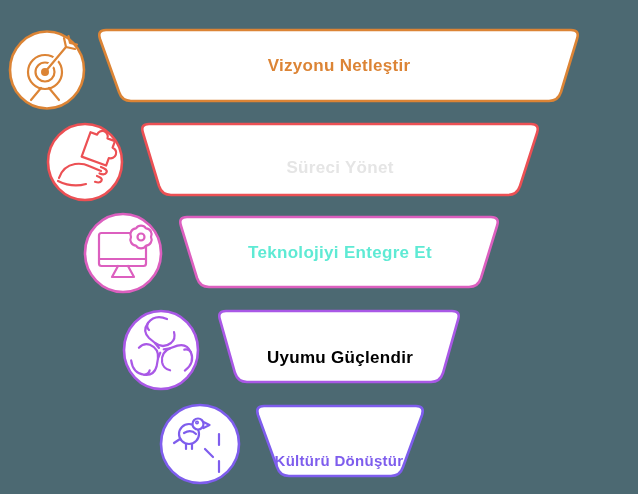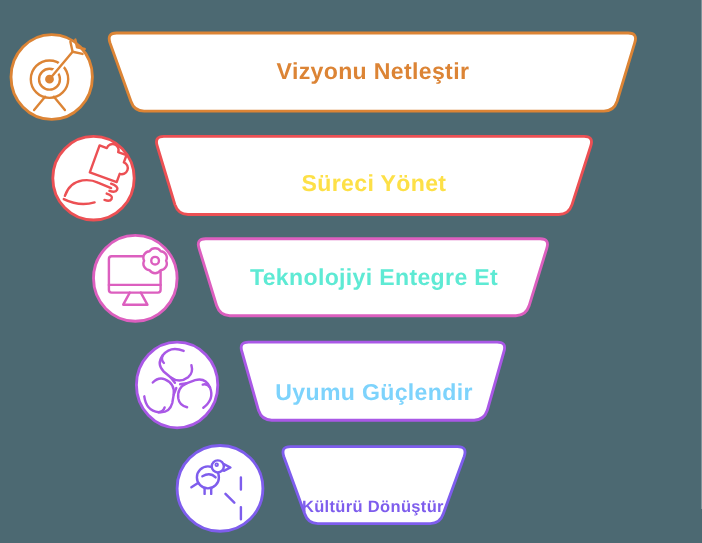--- a/index.html
+++ b/index.html
@@ -1,21 +1,21 @@
 <!DOCTYPE html>
 <html><head>
 <meta charset="utf-8">
 <style>
   html,body{margin:0;padding:0;}
   body{font-family:"Liberation Sans",sans-serif;}
   .stage{position:relative;width:638px;height:494px;overflow:hidden;}
   .stage svg{position:absolute;left:0;top:0;display:block;}
   .label{
     position:absolute;display:flex;align-items:center;justify-content:center;
-    text-align:center;font-weight:bold;font-size:21px;letter-spacing:.3px;
+    text-align:center;font-weight:bold;font-size:17px;letter-spacing:.3px;
     line-height:25px;pointer-events:none;
   }
   .label.small{font-size:15px;line-height:24px;margin-top:20px;}
 </style>
 </head>
 <body>
 
 <div class="stage" style="background-color: rgb(76, 105, 114);">
 
   <svg width="638" height="494" viewBox="0 0 638 494">
@@ -92,21 +92,21 @@
         <path d="M184,433 q7,-4 12,1"></path>
         <path d="M186,444 v5 M192,444 v5"></path>
         <path d="M180,439 l-6,4"></path>
         <path d="M219,445 V434 M213,457 L205,449 M219,461 V472"></path>
       </g>
     </g>
   </svg>
 
   <div class="label" style="left: 110px; top: 30px; width: 458px; height: 71px; color: rgb(220, 132, 53);">Vizyonu Netleştir</div>
 
-  <div class="label" style="left: 150px; top: 124px; width: 380px; height: 87px; color: #fde047;">Süreci Yönet</div>
+  <div class="label" style="left: 150px; top: 124px; width: 380px; height: 87px; color: #e5e5e5;">Süreci Yönet</div>
 
   <div class="label" style="left: 180px; top: 217px; width: 320px; height: 70px; color: #5eead4;">Teknolojiyi Entegre Et</div>
 
-  <div class="label" style="left: 220px; top: 311px; width: 240px; height: 92px; color: #7dd3fc;">Uyumu Güçlendir</div>
+  <div class="label" style="left: 220px; top: 311px; width: 240px; height: 92px; color: #000000;">Uyumu Güçlendir</div>
 
   <div class="label small" style="left: 266px; top: 406px; width: 146px; height: 70px; color: rgb(126, 93, 237);">Kültürü Dönüştür</div>
 
 </div>
 
 </body></html>

